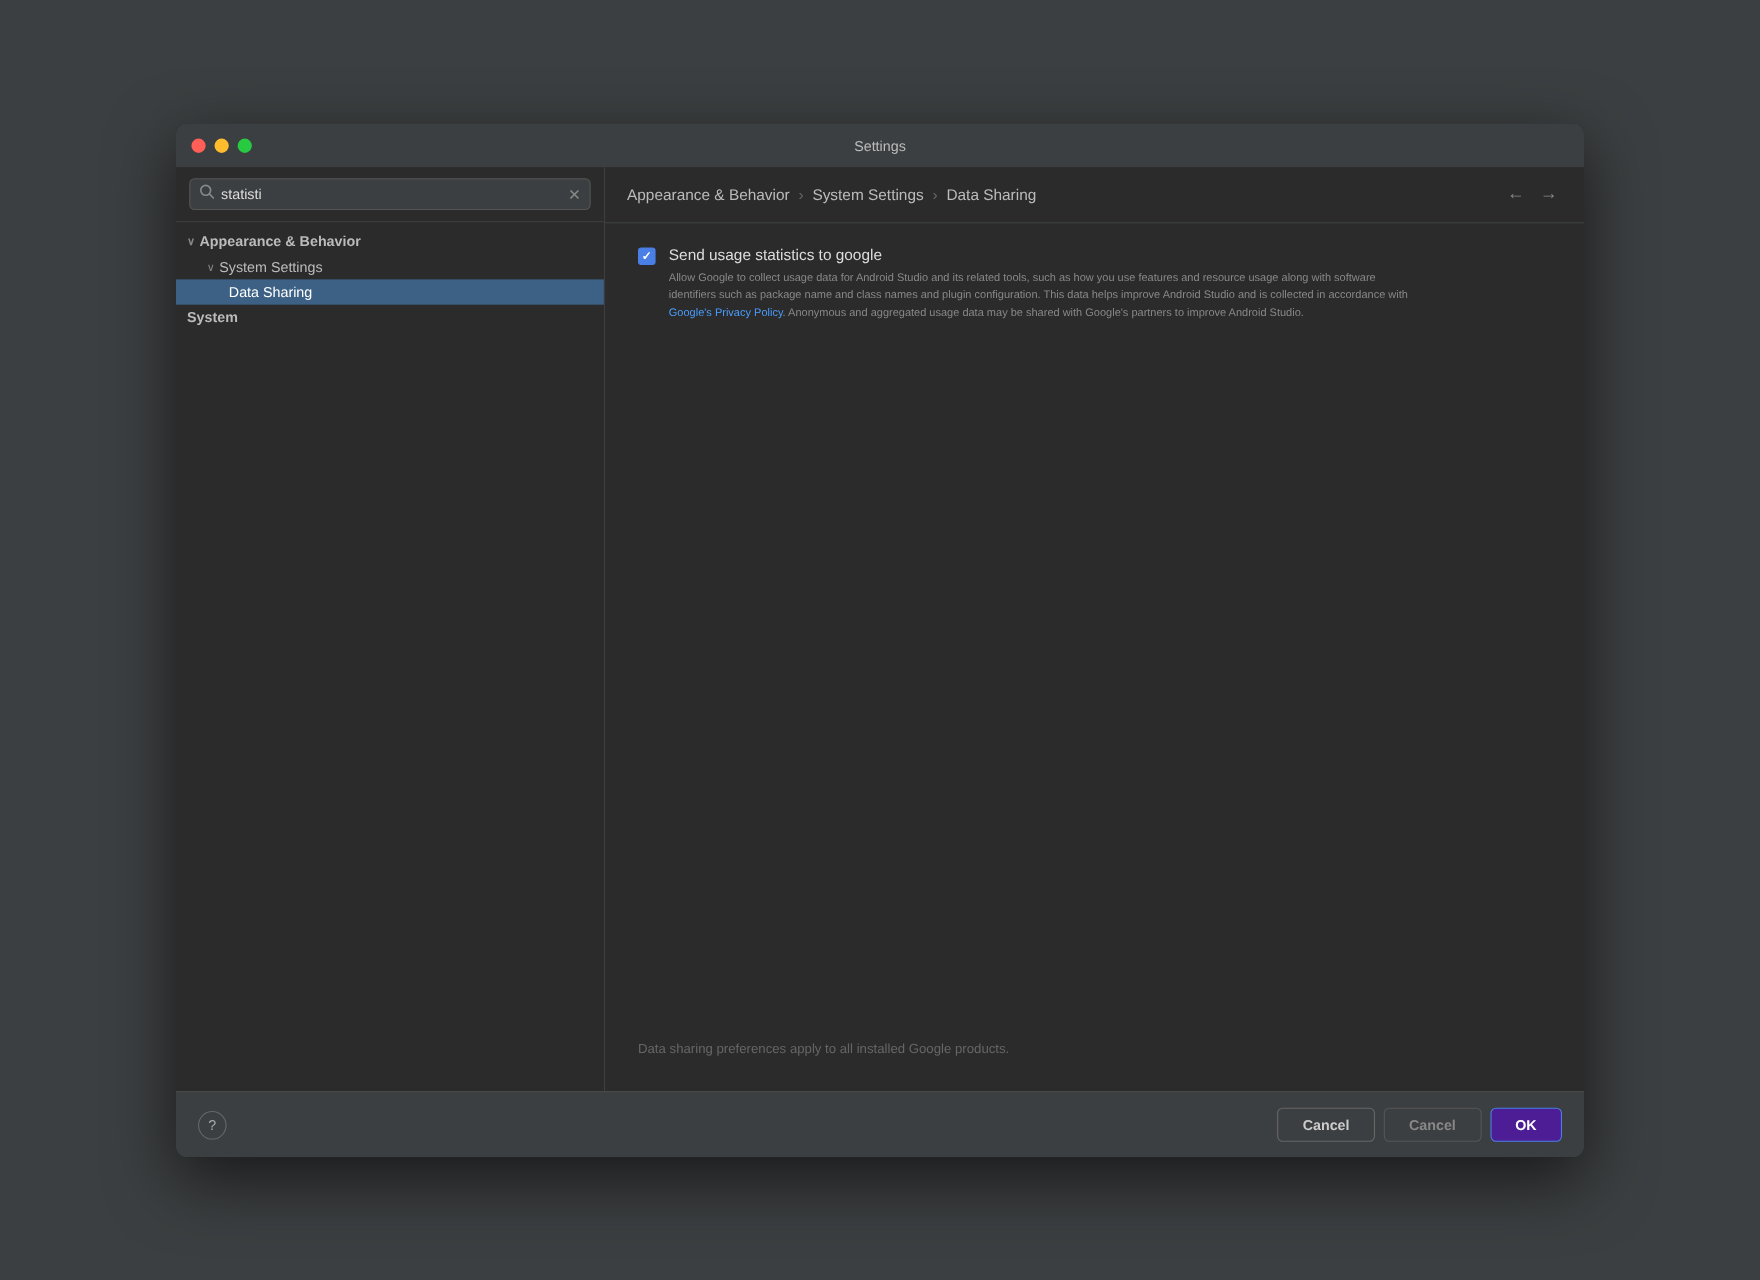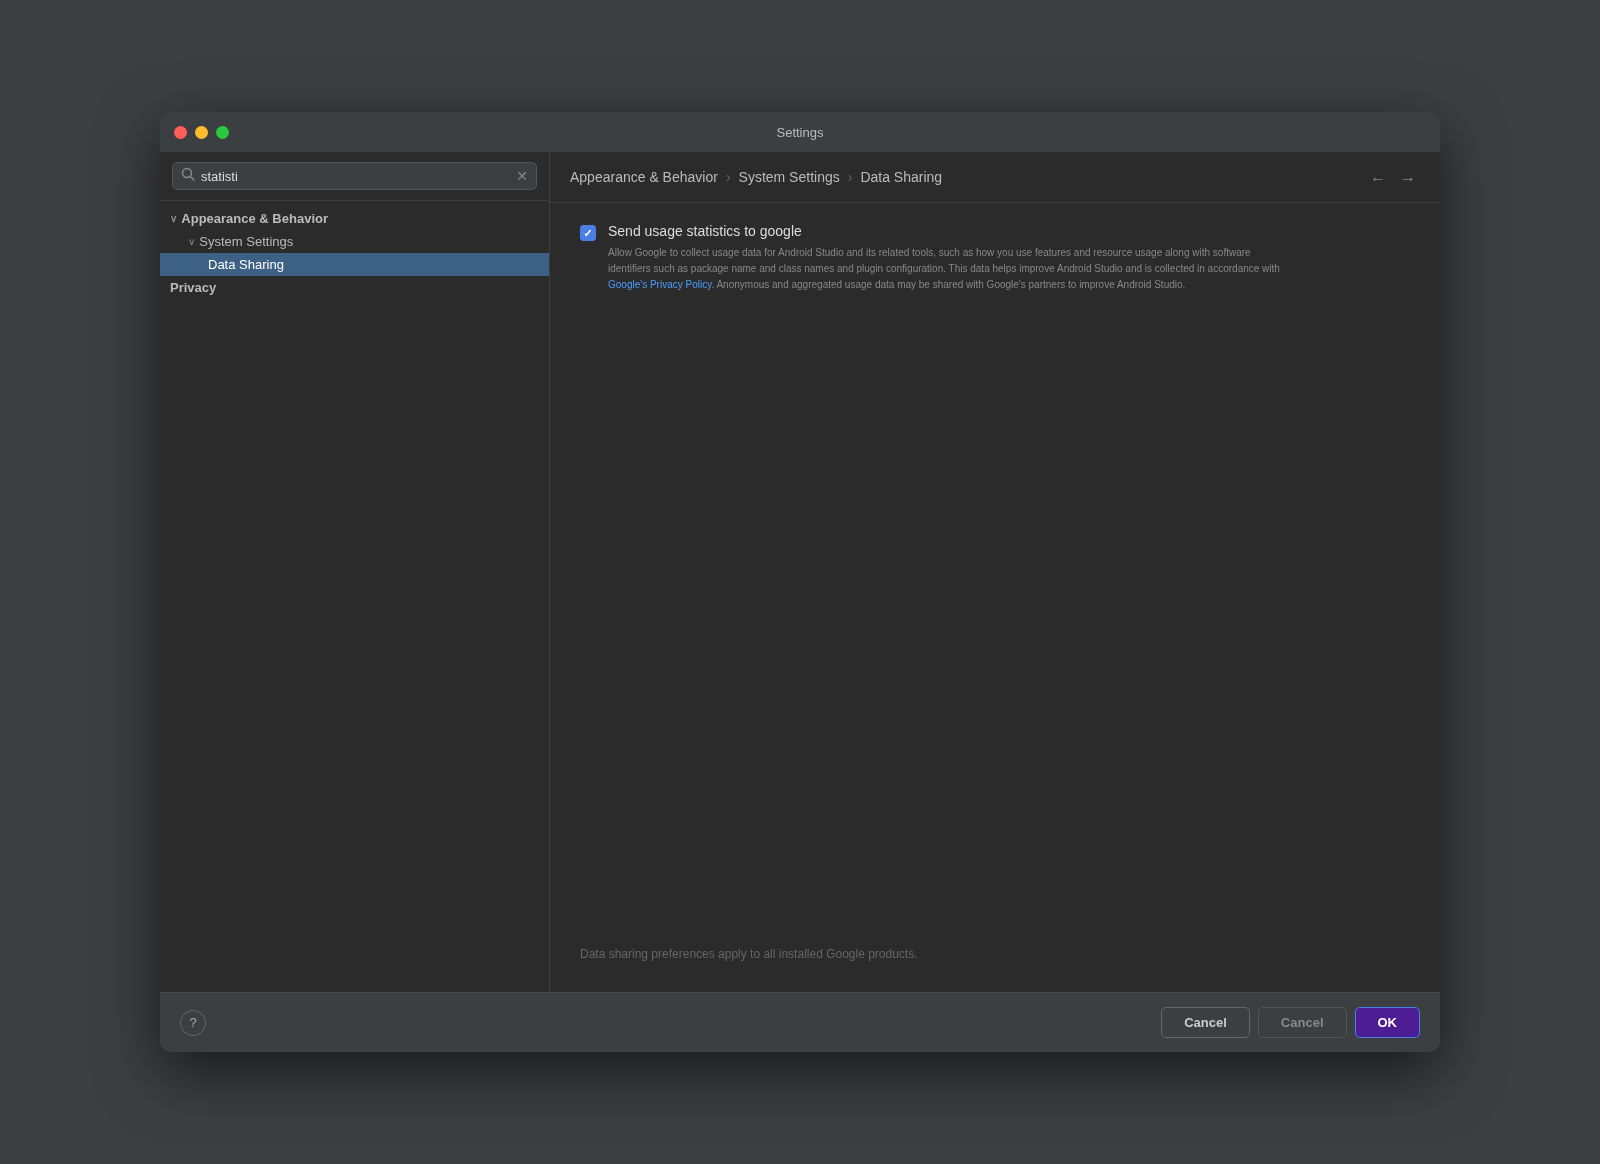--- a/index.html
+++ b/index.html
@@ -379,21 +379,21 @@
           <span>Appearance &amp; Behavior</span>
         </div>
         <div class="nav-item level-1">
           <span class="chevron">∨</span>
           <span>System Settings</span>
         </div>
         <div class="nav-item level-2 active">
           <span>Data Sharing</span>
         </div>
         <div class="nav-item level-0">
-          <span>Privacy</span>
+          <span>System</span>
         </div>
       </div>
     </div>
 
     <div class="content-area">
 
       <div class="breadcrumb-bar">
         <span class="breadcrumb-item">Appearance &amp; Behavior</span>
         <span class="breadcrumb-separator">›</span>
         <span class="breadcrumb-item">System Settings</span>

